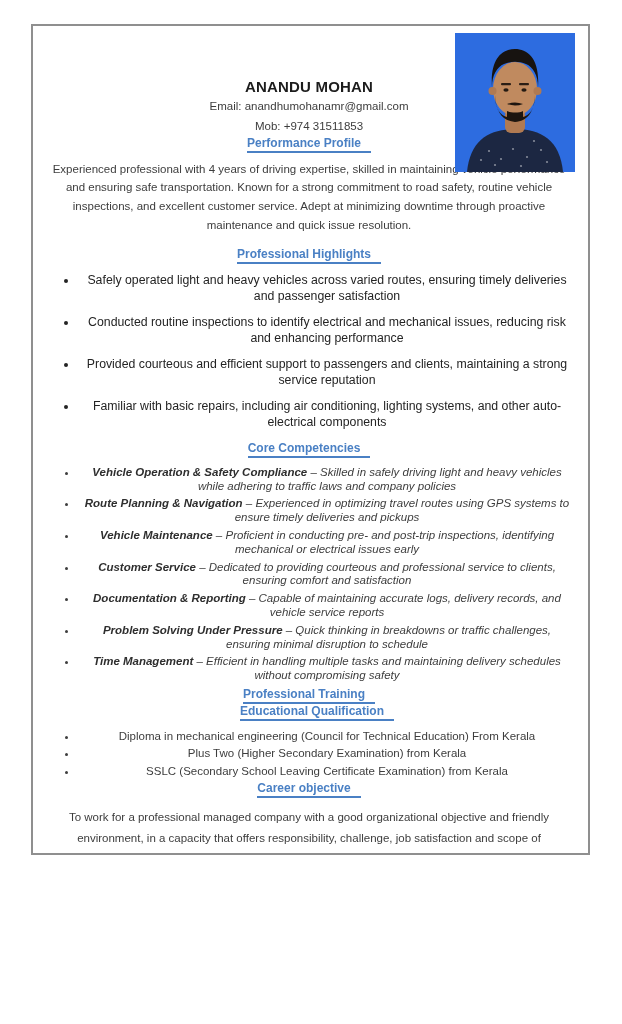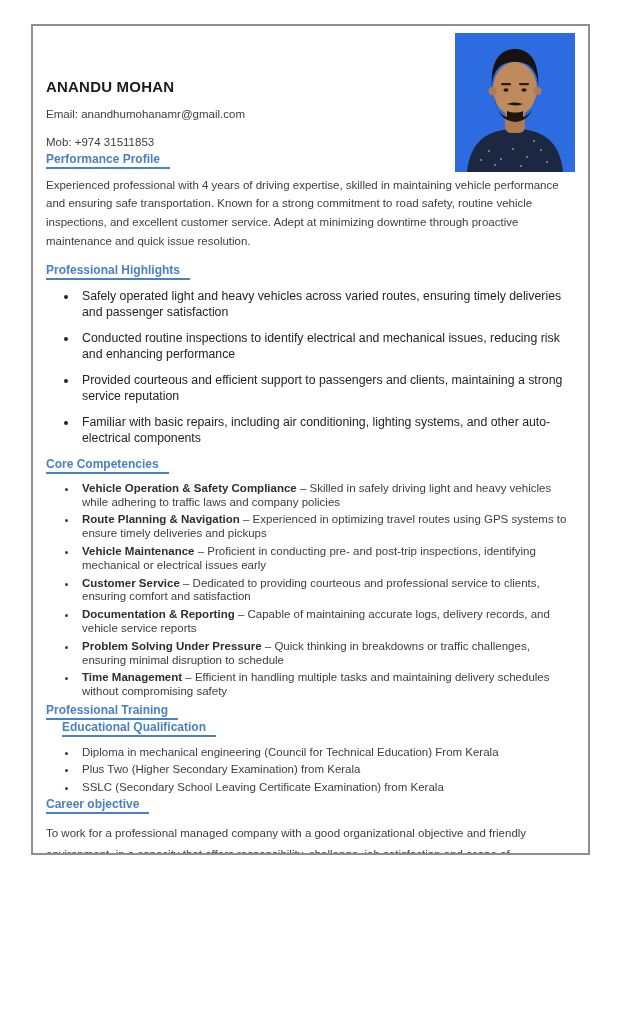--- a/index.html
+++ b/index.html
@@ -12,33 +12,34 @@
   }
   .page {
     position:relative;
     box-sizing:border-box;
     width:559px; height:831px;
     margin:24px 0 0 31px;
     border:2px solid #8f8f8f;
     background:#ffffff;
     padding:0 16px 0 13px;
     overflow:hidden;
+    text-align:center;
   }
   .photo {
     position:absolute; top:7px; right:13px;
     width:120px; height:139px;
     display:block;
   }
   .name {
     margin-top:52px;
     font-size:15px; font-weight:bold;
     color:#1c1c1c; letter-spacing:.2px;
   }
   .contact-line {
-    font-size:11.5px; line-height:1.5; color:#3d3d3d; margin-top:11px;
+    font-size:11.5px; line-height:1.5; color:#3d3d3d; margin-top:3px;
   }
   .contact-line:first-of-type { margin-top:6px; }
   h2.section-heading {
     margin:0; font-size:12px; font-weight:bold; color:#4a80c4;
   }
   h2.section-heading .hd {
     display:inline-block;
     border-bottom:2px solid #4a80c4;
     padding:0 10px 1px 0;
   }
@@ -55,21 +56,21 @@
   ul { margin:8px 0 0 0; padding-left:32px; }
   ul.serif-list {
     font-family:Liberation Sans, sans-serif;
     font-size:12.3px; line-height:1.3; color:#242424;
     margin-top:9px;
   }
   ul.serif-list li { margin-bottom:10px; padding-left:4px; }
   ul.sans-list {
     font-size:11.5px; line-height:1.2; color:#3d3d3d;
   }
-  ul.sans-list li { margin-bottom:4px; padding-left:4px; }
+  ul.sans-list li { margin-bottom:4px; padding-left:4px;font-style:italic; }
   ul.sans-list li b { color:#2e2e2e; }
   ul.plain-list {
     font-size:11.5px; line-height:1.25; color:#3d3d3d;
   }
   ul.plain-list li { margin-bottom:3px; padding-left:4px; }
 </style>
 </head>
 <body>
 
 <div class="page">

